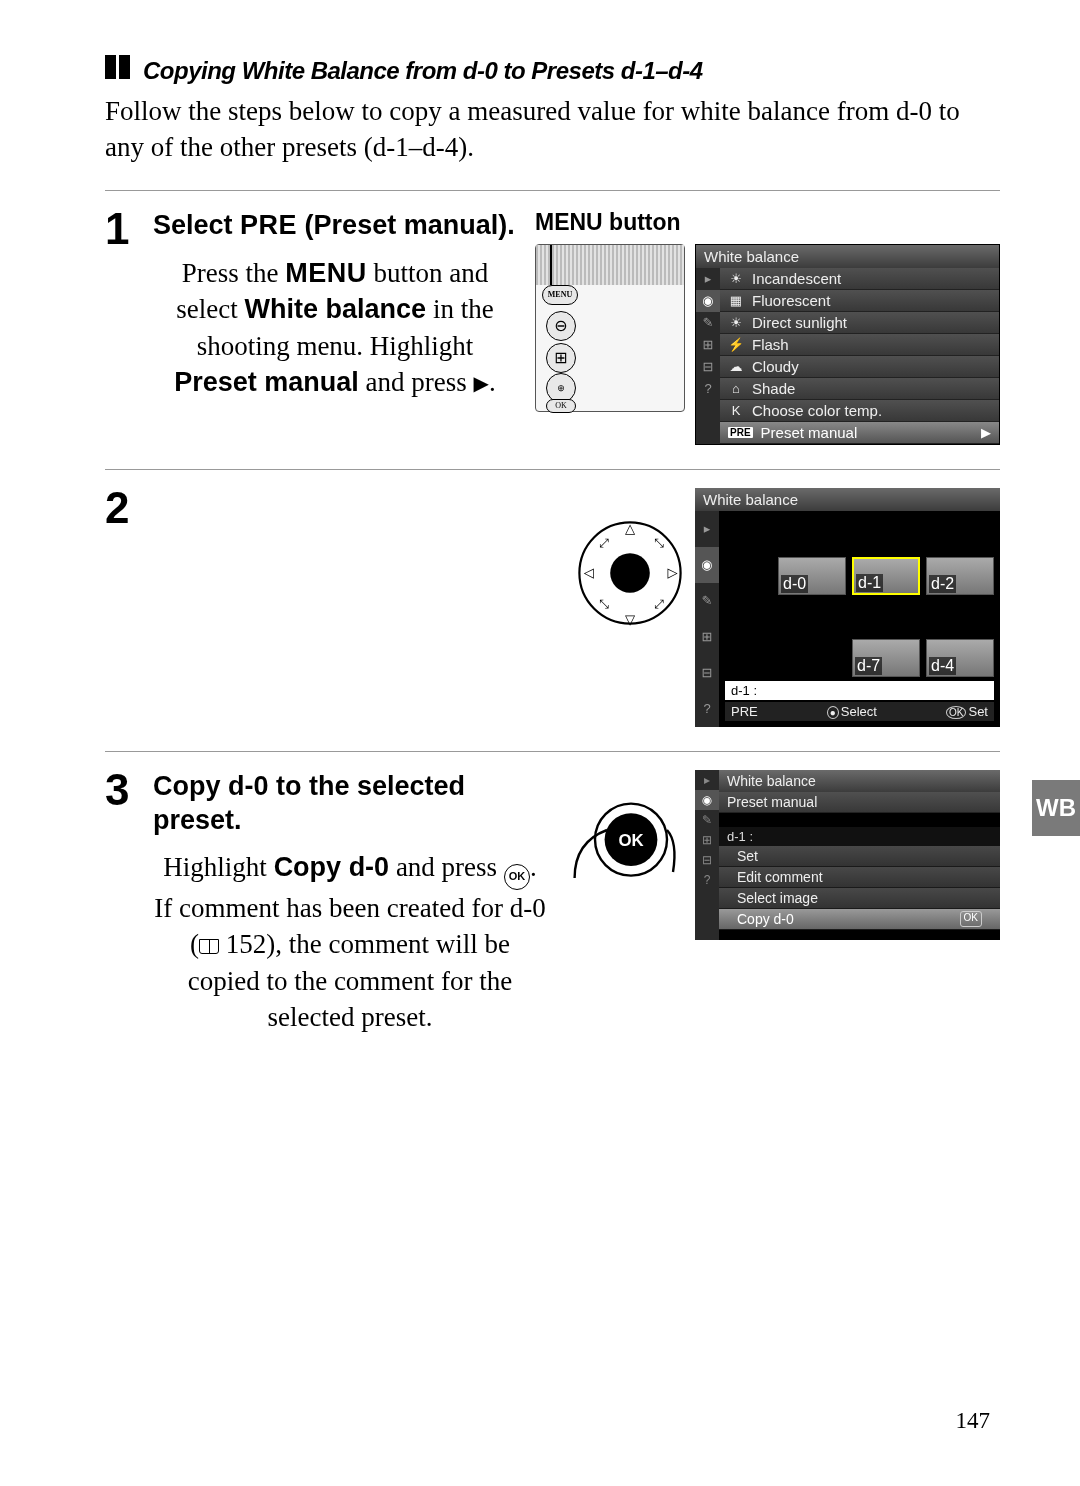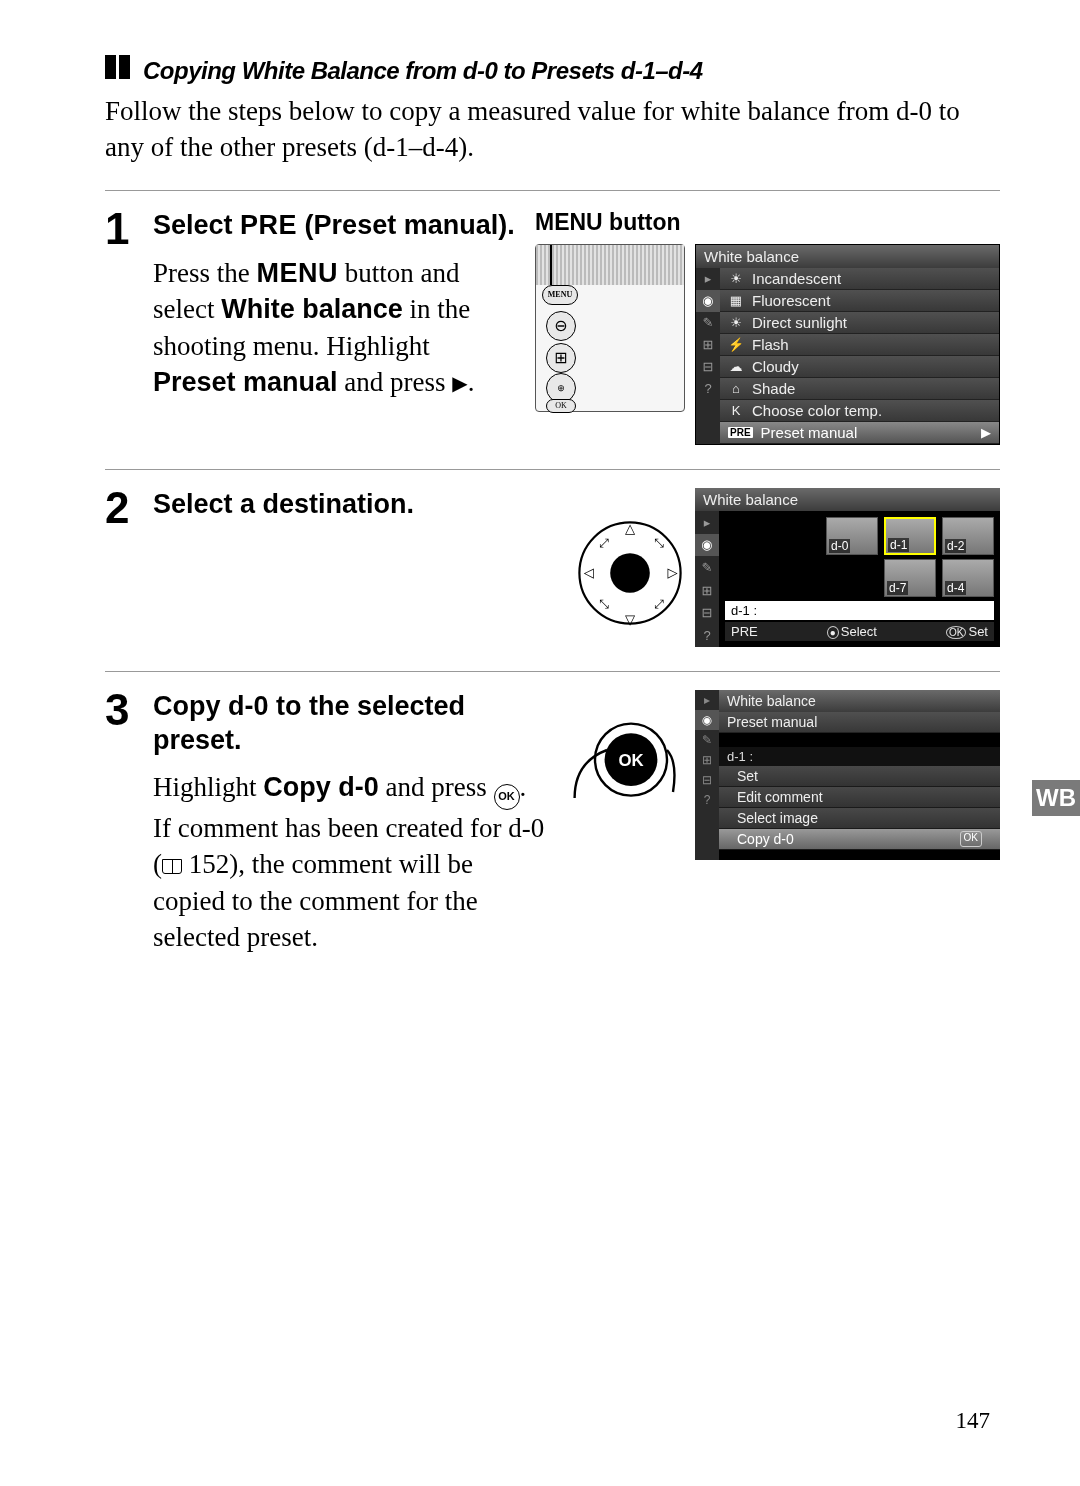--- a/index.html
+++ b/index.html
@@ -41,21 +41,21 @@
   .step-body { flex: 1; }
   .step-row { display: flex; gap: 18px; }
   .step-text { flex: 1; }
   .step-heading {
     font-family: Arial, sans-serif;
     font-weight: bold;
     font-size: 27px;
     line-height: 1.25;
     margin-bottom: 12px;
   }
-  .step-desc { font-size: 27px; line-height: 1.35; }
+  .step-desc { font-size: 27px; line-height: 1.35; text-align: center; }
   .step-desc b { font-family: Arial, sans-serif; font-weight: bold; }
   .sc { font-variant: small-caps; letter-spacing: 0.5px; font-family: Arial, sans-serif; font-weight: bold; }
   .tri { display: inline-block; font-size: 20px; vertical-align: 1px; }
   .ok-icon {
     display: inline-flex; align-items: center; justify-content: center;
     width: 26px; height: 26px; border: 1.8px solid #000; border-radius: 50%;
     font-size: 11px; font-weight: bold; font-family: Arial, sans-serif;
     vertical-align: -4px;
   }
   .book-icon {
@@ -103,21 +103,21 @@
   .preset {
     width: 305px; font-family: Arial, sans-serif; font-size: 14px; color: #eee; background: #000;
   }
   .preset .hdr { background: linear-gradient(#6a6a6a,#3c3c3c); padding: 3px 8px; font-size: 15px; }
   .preset .body { display: flex; }
   .preset .sidebar { width: 24px; background: #2a2a2a; display: flex; flex-direction: column; }
   .preset .sidebar div { flex: 1; display: flex; align-items: center; justify-content: center; font-size: 13px; color: #999; }
   .preset .sidebar div.active { background: #555; color: #fff; }
   .preset .grid { flex: 1; padding: 6px; }
   .preset .thumbs { display: flex; gap: 6px; justify-content: flex-end; margin-bottom: 4px; }
-  .preset .thumb { width: 52px; height: 38px; background: linear-gradient(#aaa,#777); border: 1px solid #555; position: relative; font-size: 12px; color: #fff; }
+  .preset .thumb { width: 68px; height: 38px; background: linear-gradient(#aaa,#777); border: 1px solid #555; position: relative; font-size: 16px; color: #fff; margin-top: 40px; }
   .preset .thumb.sel { border: 2px solid #ff0; padding-left: 20px; }
   .preset .thumb .lbl { position: absolute; left: 2px; bottom: 1px; background: rgba(0,0,0,0.6); padding: 0 2px; }
   .preset .field { background: #fff; color: #000; padding: 2px 6px; font-size: 13px; margin: 2px 0; }
   .preset .ftr { display: flex; justify-content: space-between; padding: 2px 6px; background: #222; font-size: 13px; }
   .preset .ftr span .circ { border: 1px solid #ccc; border-radius: 50%; padding: 0 2px; font-size: 10px; margin-right: 2px; }
 
   
   .ok-draw { width: 120px; height: 120px; margin-top: 12px; }
 
   
@@ -133,21 +133,21 @@
   .pm .content { flex: 1; }
   .pm .field { background: #111; color: #ddd; padding: 2px 8px; font-size: 13px; }
   .pm ul { list-style: none; }
   .pm li { padding: 2px 18px; background: linear-gradient(#484848,#333); border-bottom: 1px solid #1a1a1a; display: flex; }
   .pm li.hl { background: linear-gradient(#999,#666); color: #fff; }
   .pm li .okb { margin-left: auto; border: 1px solid #ccc; border-radius: 3px; font-size: 10px; padding: 0 3px; }
 
   
   .side-tab {
     position: absolute; right: 0; top: 780px;
-    width: 48px; height: 36px; background: #7a7a7a;
+    width: 48px; height: 56px; background: #7a7a7a;
     display: flex; align-items: center; justify-content: center;
     color: #fff; font-family: Arial, sans-serif; font-weight: bold; font-size: 24px;
   }
   .page-num {
     position: absolute; bottom: 52px; right: 90px;
     font-size: 23px; font-family: Georgia, serif;
   }
 </style>
 </head>
 <body>
@@ -244,21 +244,20 @@
       </div>
     </div>
   </div>
 </div>
 
 <div class="step">
   <div class="step-num">2</div>
   <div class="step-body">
     <div class="step-row">
       <div class="step-text">
-        <div class="step-heading">Select a destination.</div>
       </div>
       <div class="figs">
         <div class="fig-row">
           <svg class="dpad" viewBox="0 0 100 100">
             <circle cx="50" cy="50" r="46" fill="none" stroke="#000" stroke-width="2"></circle>
             <circle cx="50" cy="50" r="18" fill="#000"></circle>
             <text x="50" y="14" text-anchor="middle" font-size="12">△</text>
             <text x="50" y="96" text-anchor="middle" font-size="12">▽</text>
             <text x="8" y="54" font-size="12">◁</text>
             <text x="84" y="54" font-size="12">▷</text>

